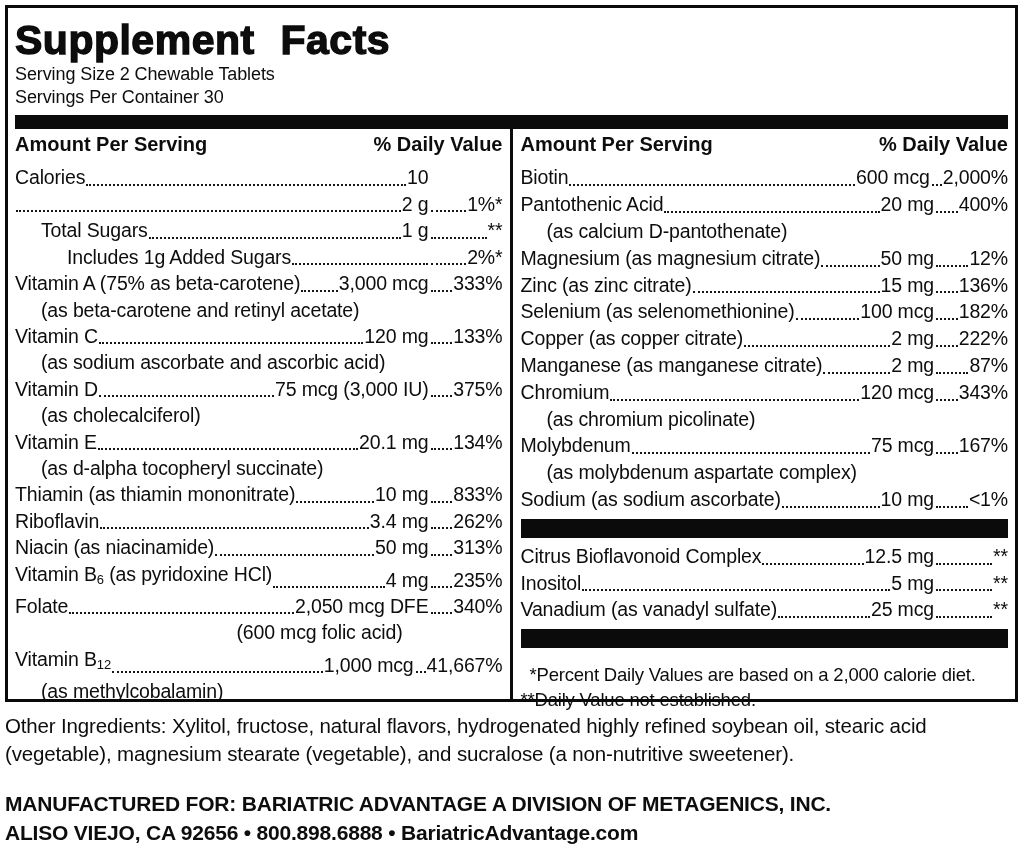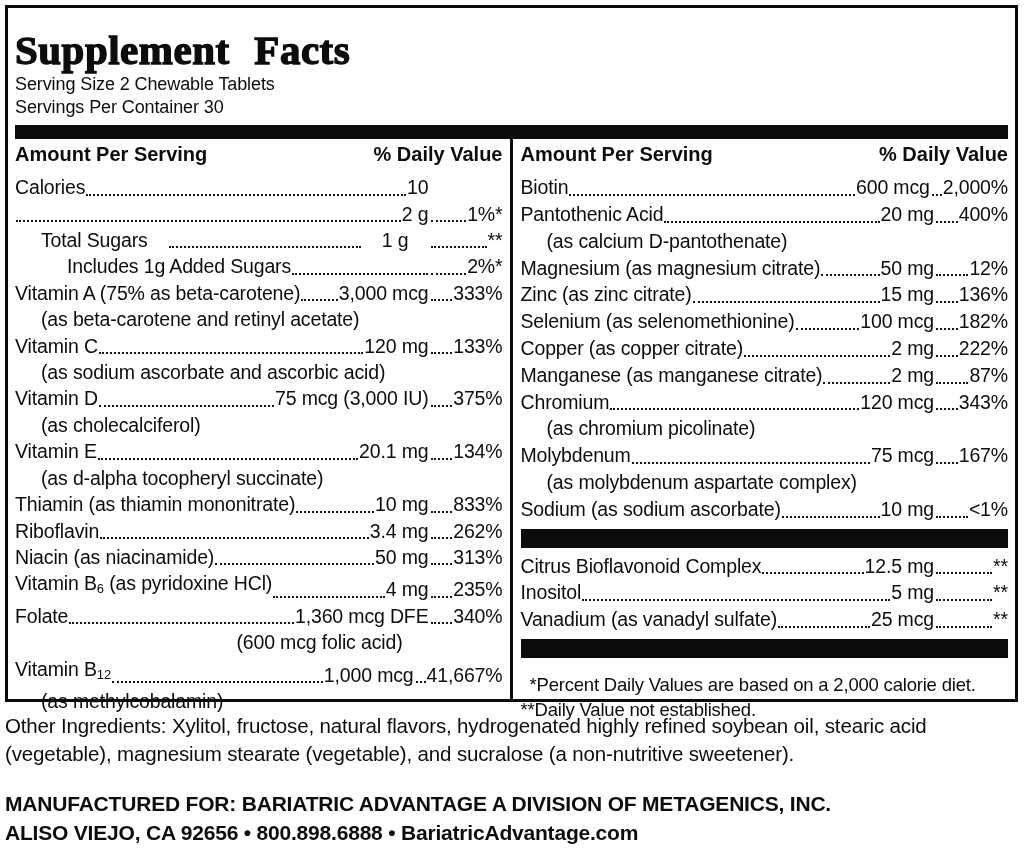--- a/index.html
+++ b/index.html
@@ -8,44 +8,44 @@
     font-family:"Liberation Sans",sans-serif;color:#0d0d0d;
     -webkit-font-smoothing:antialiased;
   }
   .box{
     position:absolute;left:5px;top:5px;width:1013px;height:697px;
     border:3px solid #0a0a0a;box-sizing:border-box;
     padding:2px 7px 0 7px;background:#fff;
     display:flex;flex-direction:column;
   }
   .title{
-    font-family:Liberation Serif, serif;font-weight:bold;
+    font-family:Liberation Sans, sans-serif;font-weight:bold;
     font-size:41px;line-height:46px;letter-spacing:.5px;word-spacing:14px;
     -webkit-text-stroke:1.3px #0a0a0a;
-    margin-top:17px;white-space:nowrap;
+    margin-top:7px;white-space:nowrap;
   }
   .serving{font-size:18px;line-height:23px;letter-spacing:-.1px;}
   .bar-top{height:15px;background:#0b0b0b;margin-top:6px;}
   .cols{display:flex;flex:1 1 auto;align-items:stretch;min-height:0;}
   .col{flex:1 1 0;min-width:0;display:flex;flex-direction:column;}
   .col.left{padding-right:7px;}
   .col.right{padding-left:8px;}
   .vline{flex:0 0 3px;background:#0b0b0b;}
   .colhead{
     display:flex;justify-content:space-between;align-items:baseline;
     font-weight:bold;font-size:20px;line-height:26px;margin-top:2px;white-space:nowrap;gap:24px;
   }
   .bar-thin{height:8px;background:#0b0b0b;margin:2px 0 5px;}
   .row{
     display:flex;align-items:flex-end;
     font-size:19.5px;letter-spacing:-.15px;white-space:nowrap;
   }
   .col.left .row,.col.left .sub{line-height:26.4px;}
   .col.right .row,.col.right .sub{line-height:26.8px;}
-  .row.ind1{padding-left:26px;gap:20px;}
+  .row.ind1{padding-left:26px;}
   .row.ind2{padding-left:52px;}
   .nm{flex:0 0 auto;}
   .nm sub{font-size:13px;vertical-align:-3px;letter-spacing:0;}
   .amt{flex:0 0 auto;}
   .ldr{
     flex:1 1 8px;min-width:6px;
     border-bottom:2.5px dotted #161616;
     margin:0 1px 5px 1px;
   }
   .tail{display:flex;flex:0 0 auto;min-width:74px;justify-content:flex-end;align-items:flex-end;}
@@ -185,21 +185,21 @@
             <span class="ldr"></span>
             <span class="amt">4 mg</span>
             <span class="tail">
               <span class="ldr2"></span>
               <span class="dv">235%</span>
             </span>
           </div>
           <div class="row">
             <span class="nm">Folate</span>
             <span class="ldr"></span>
-            <span class="amt">1,360 mcg DFE</span>
+            <span class="amt">2,050 mcg DFE</span>
             <span class="tail">
               <span class="ldr2"></span>
               <span class="dv">340%</span>
             </span>
           </div>
           <div class="sub right">(600 mcg folic acid)</div>
           <div class="row">
             <span class="nm">Vitamin B<sub>12</sub></span>
             <span class="ldr"></span>
             <span class="amt">1,000 mcg</span>

